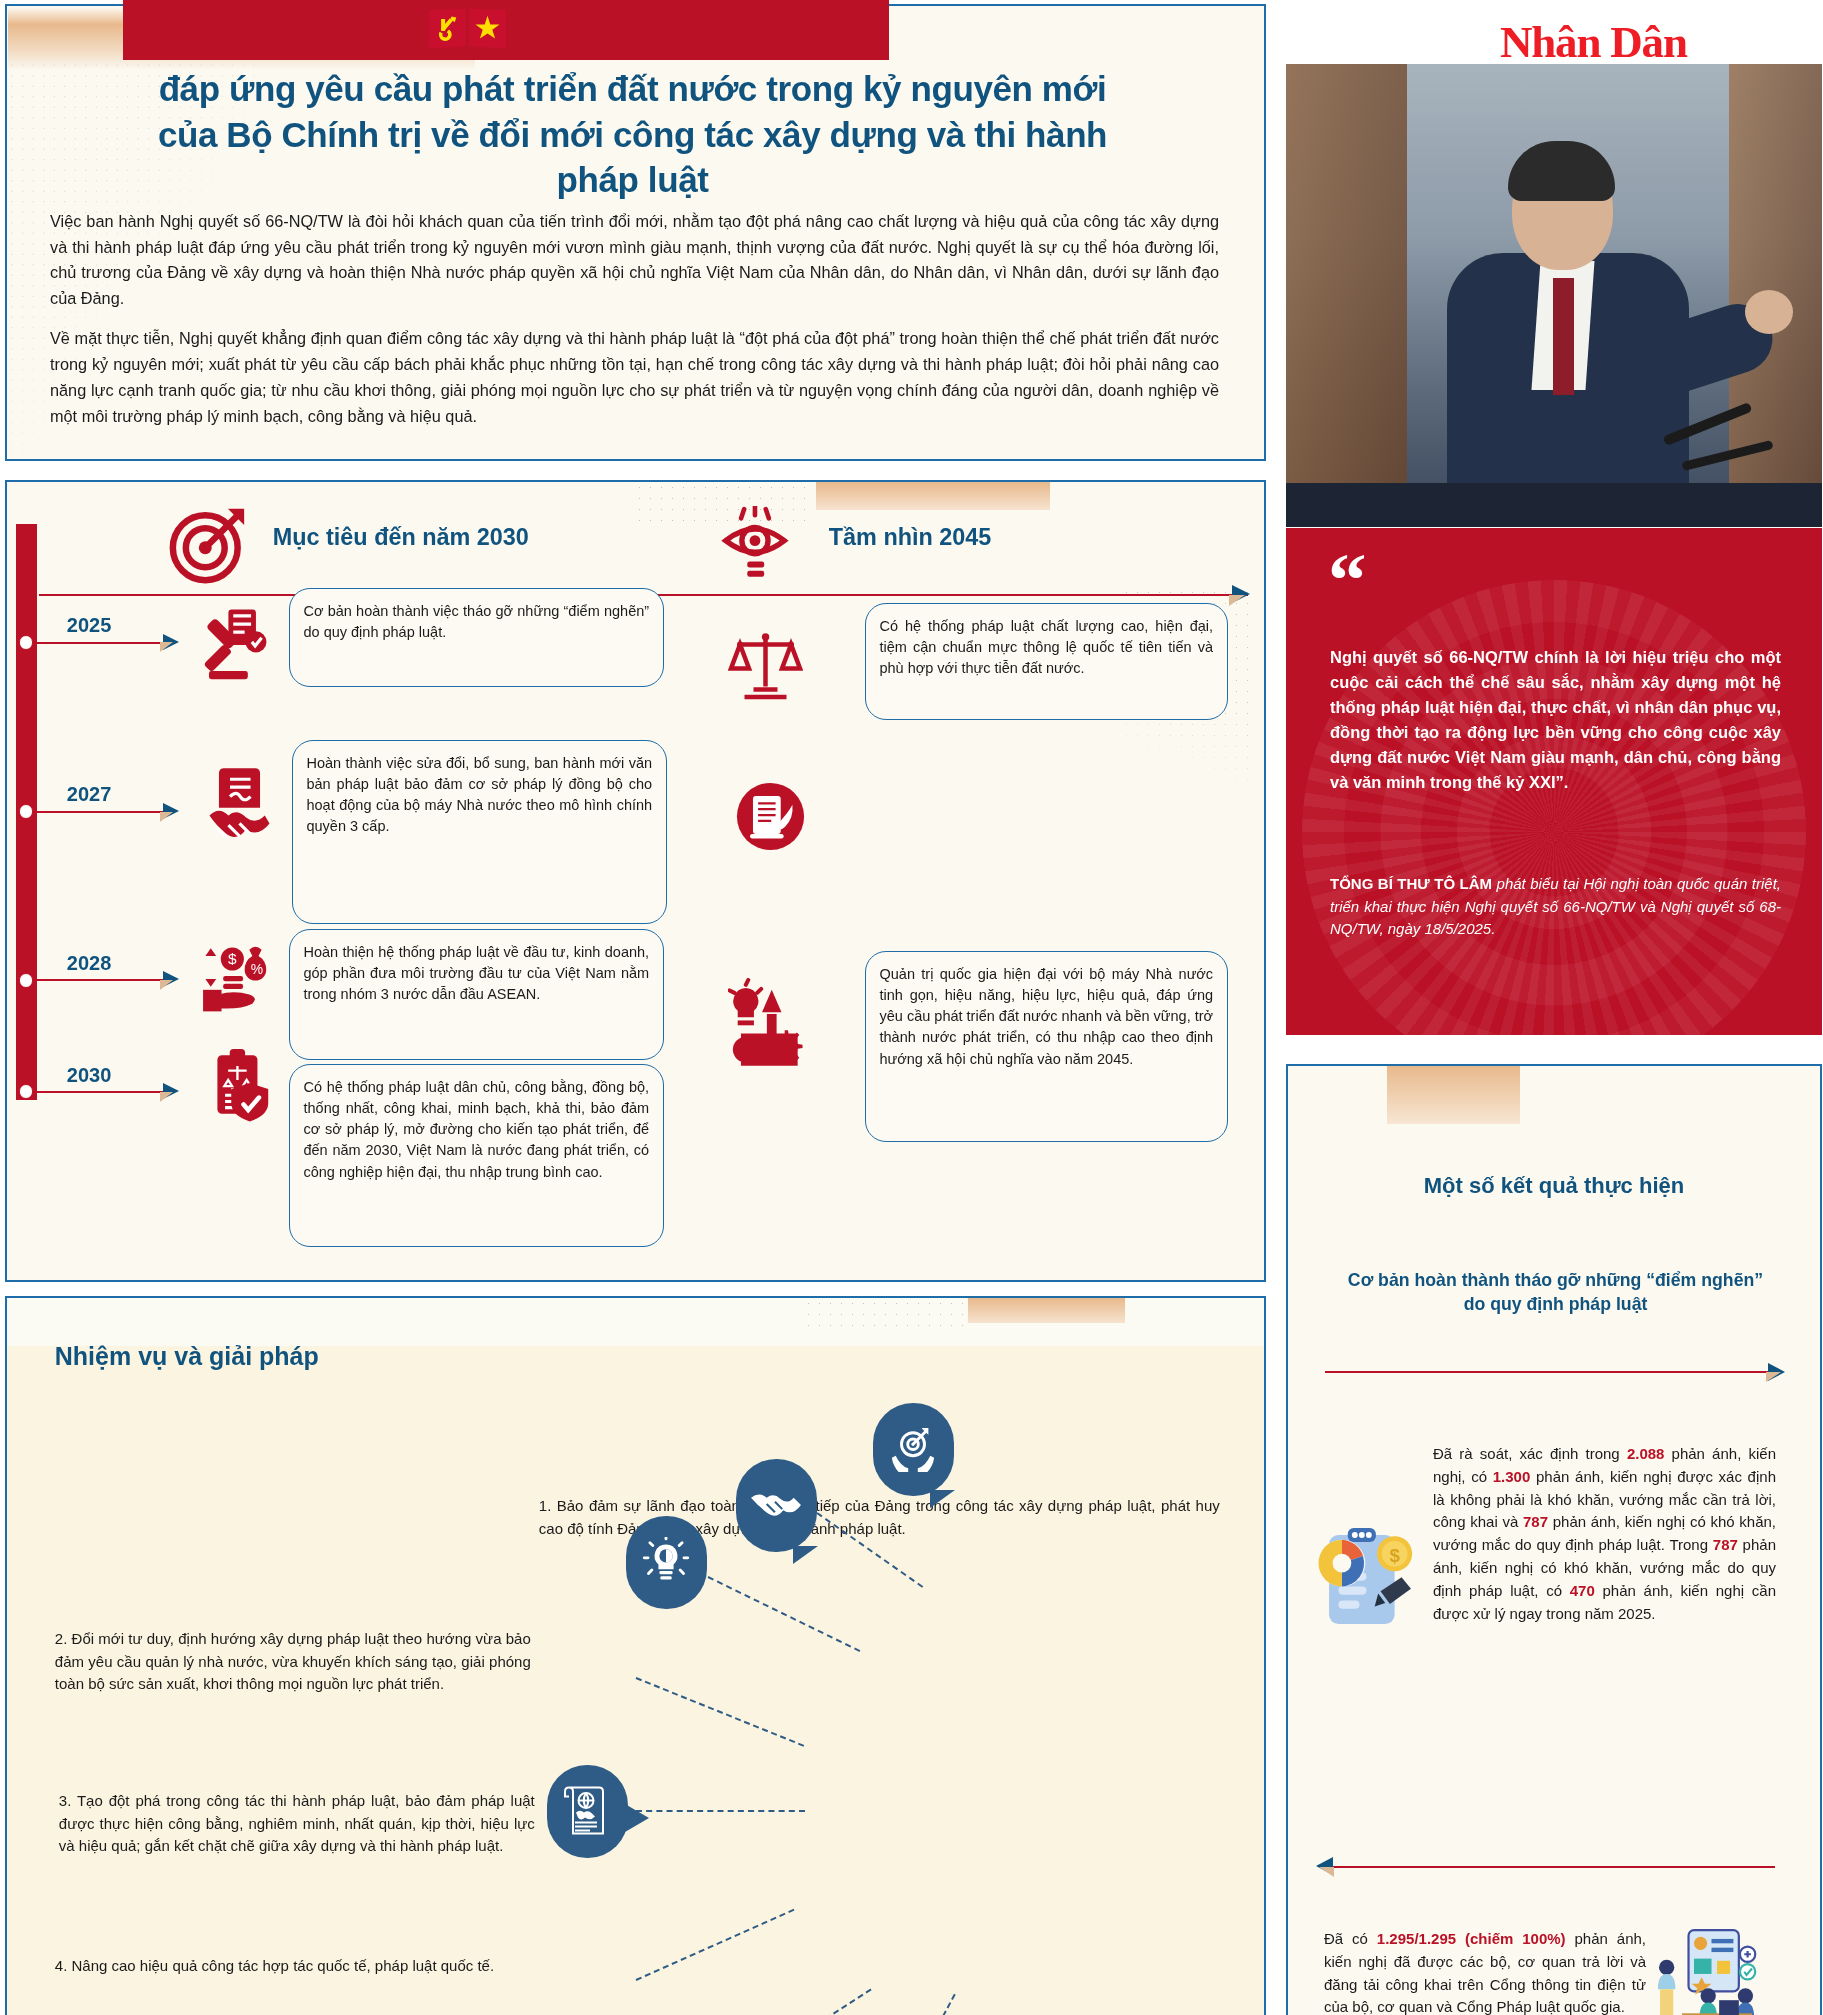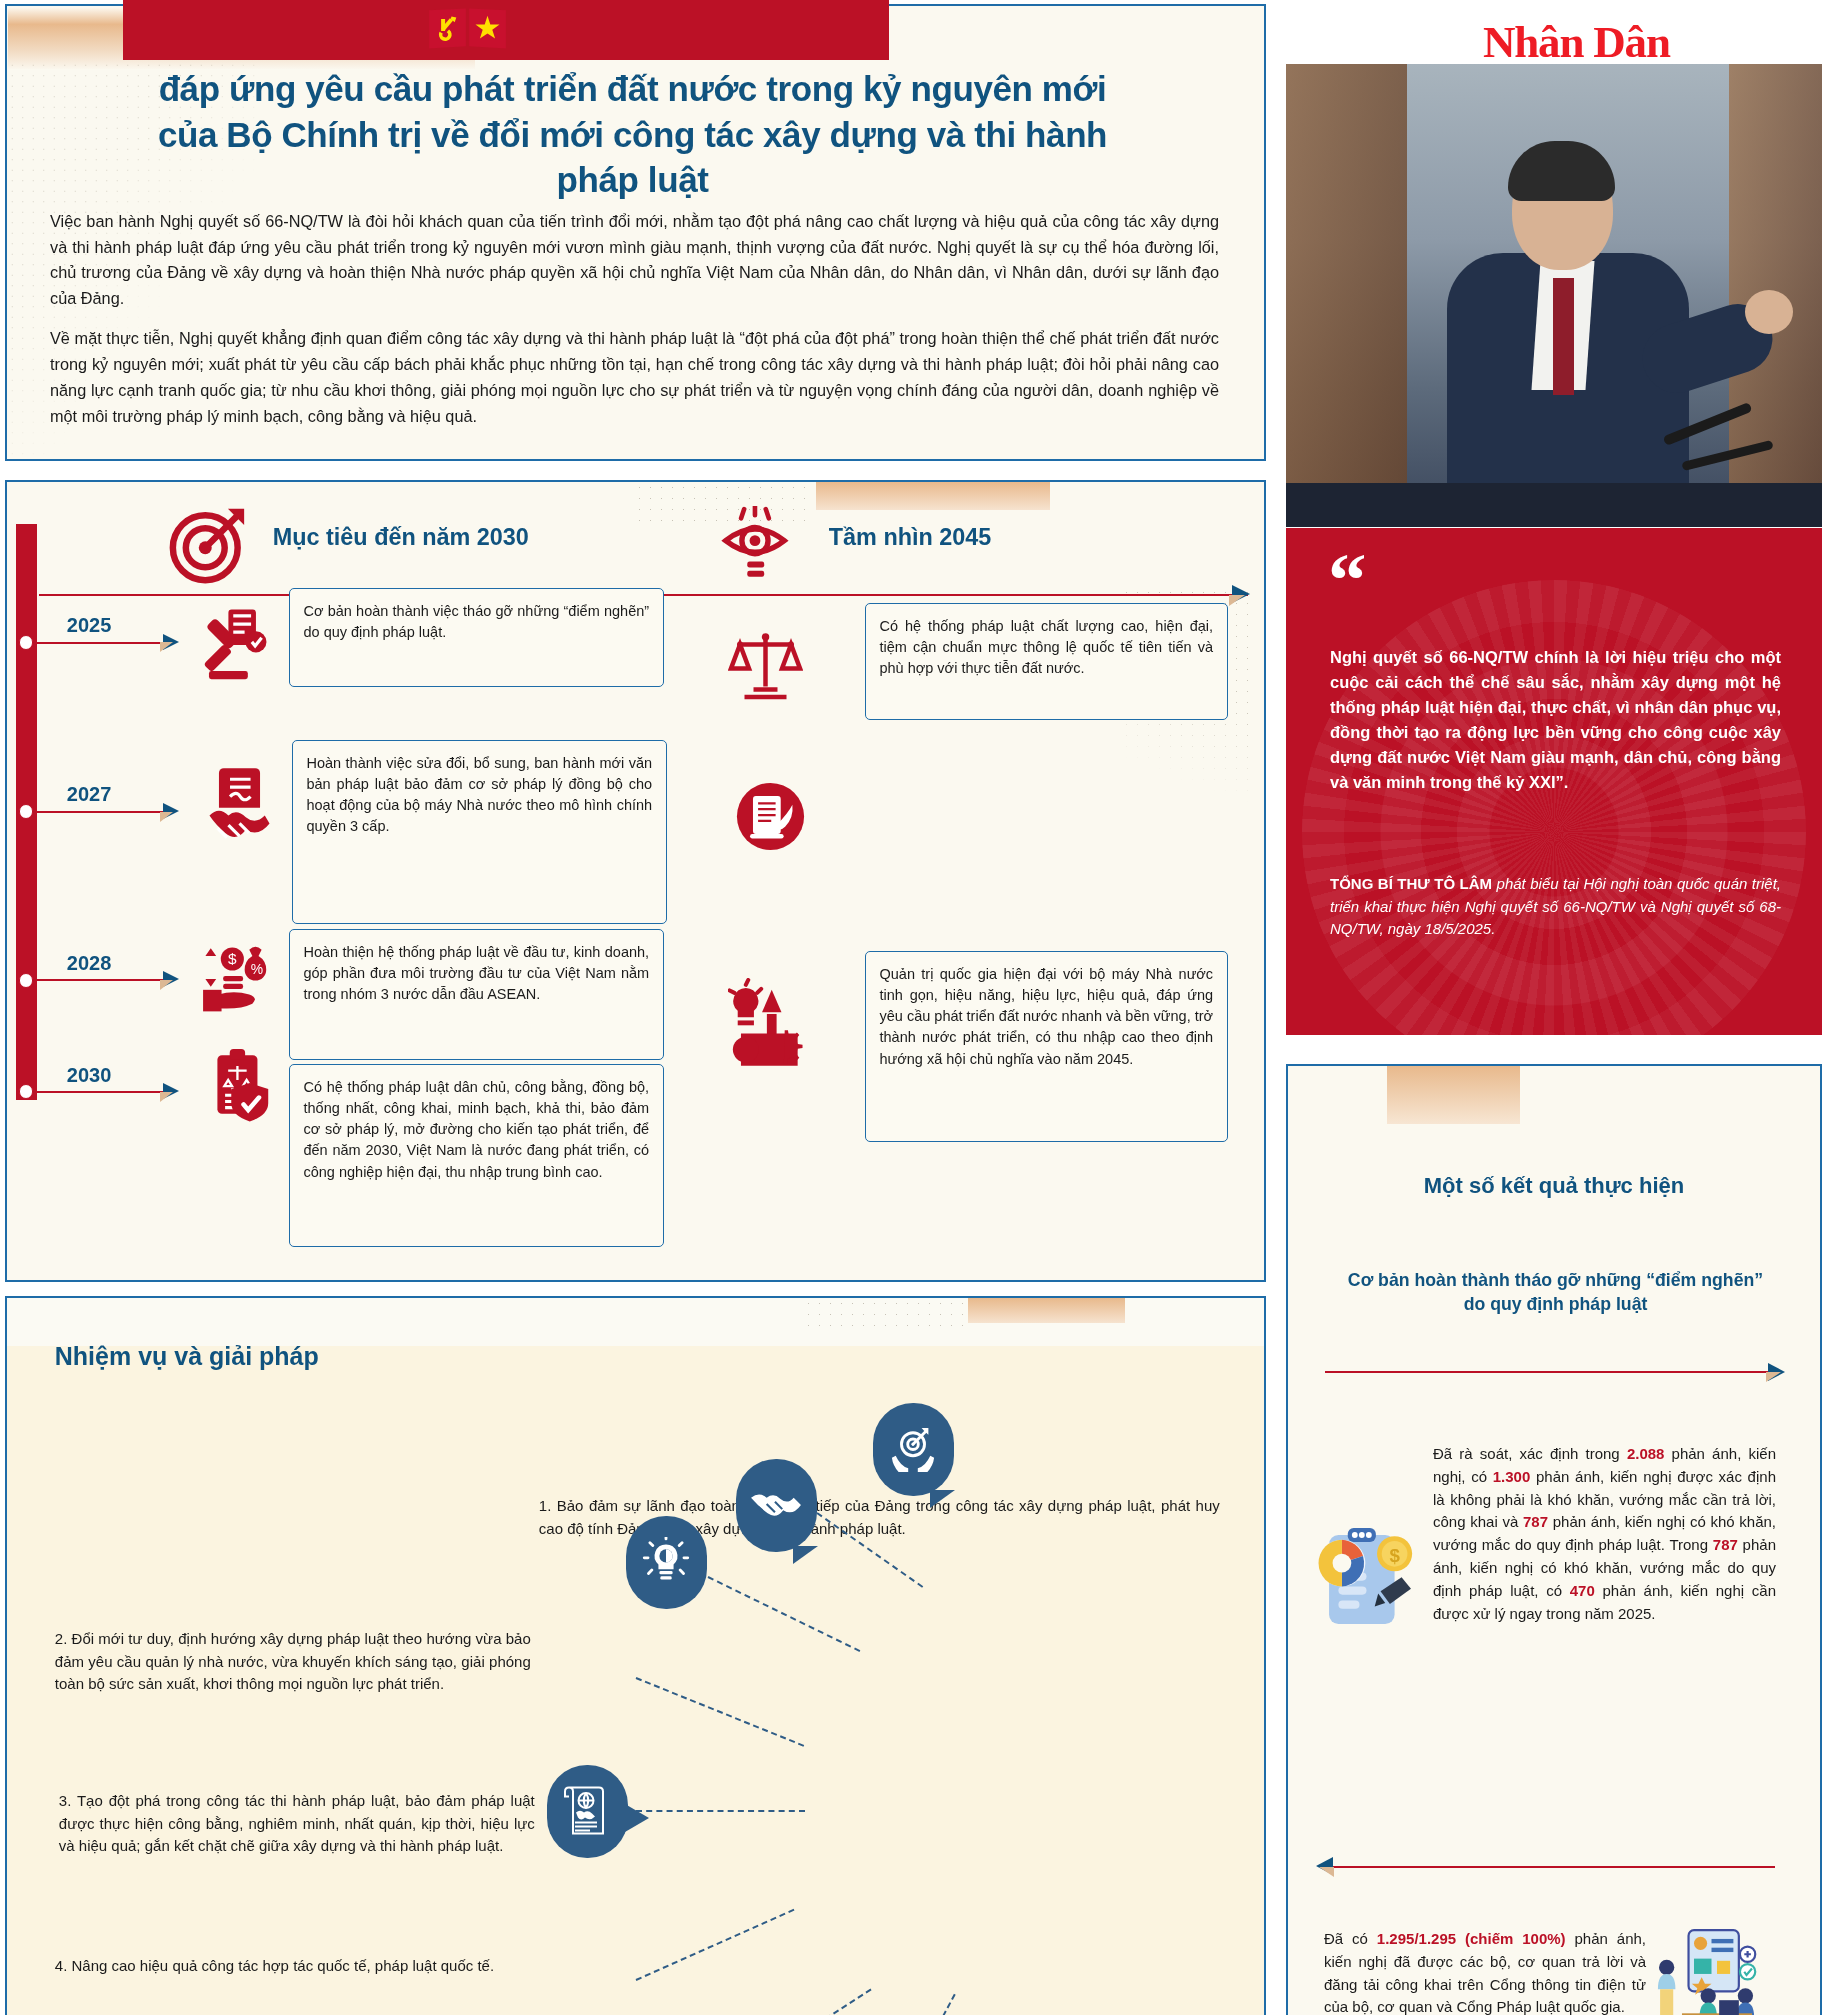--- a/index.html
+++ b/index.html
@@ -94,21 +94,21 @@
   .tl-year{position:absolute;color:#10537f;font-weight:800;font-size:20px;}
   .tl-arm{position:absolute;height:2px;background:#bb1126;}
   .tl-armhead{position:absolute;width:0;height:0;border-left:16px solid #10537f;border-top:8.9px solid transparent;border-bottom:8.9px solid transparent;}
   .tl-armhead2{position:absolute;width:0;height:0;border-left:13.7px solid #dcb894;border-top:0 solid transparent;border-bottom:10.5px solid transparent;}
 
   .hdr-axis{position:absolute;left:32px;top:112px;width:1209px;height:2px;background:#bb1126;}
   .axis-head{position:absolute;left:1225px;top:103px;width:0;height:0;border-left:18.5px solid #10537f;border-top:9.7px solid transparent;border-bottom:9.7px solid transparent;}
   .axis-head2{position:absolute;left:1222px;top:113px;width:0;height:0;border-left:16px solid #dcb894;border-top:0 solid transparent;border-bottom:11.3px solid transparent;}
 
   .col-title{position:absolute;color:#10537f;font-weight:800;font-size:23.4px;}
-  .card{position:absolute;border:1.6px solid #1e6ca8;border-radius:5px;background:#fcfaf2;}
+  .card{position:absolute;border:1.6px solid #1e6ca8;border-radius:21px;background:#fcfaf2;}
   .card p{color:#1b1b1b;font-size:14.5px;line-height:1.46;text-align:justify;padding:12px 13.7px;}
 
   .ico{position:absolute;color:#bb1126;}
   svg{display:block;}
 
   
   .tk-wrap{position:absolute;left:4.8px;top:1296px;width:1261px;height:1280px;
      border:2px solid #1e6ca8; background:#fbf4e0; overflow:hidden;}
   .tk-top{position:absolute;left:0;top:0;width:100%;height:48px;background:#fbfaf3;}
   .tk-tan{position:absolute;right:139px;top:0;width:157px;height:25px;background:linear-gradient(180deg,#e8b98c,#f6e3cf);}
@@ -175,21 +175,21 @@
       <div>của Bộ Chính trị về đổi mới công tác xây dựng và thi hành pháp luật</div>
     </div>
 
     <div class="hdr-body">
       <p>Việc ban hành Nghị quyết số 66-NQ/TW là đòi hỏi khách quan của tiến trình đổi mới, nhằm tạo đột phá nâng cao chất lượng và hiệu quả của công tác xây dựng và thi hành pháp luật đáp ứng yêu cầu phát triển trong kỷ nguyên mới vươn mình giàu mạnh, thịnh vượng của đất nước. Nghị quyết là sự cụ thể hóa đường lối, chủ trương của Đảng về xây dựng và hoàn thiện Nhà nước pháp quyền xã hội chủ nghĩa Việt Nam của Nhân dân, do Nhân dân, vì Nhân dân, dưới sự lãnh đạo của Đảng.</p>
       <p>Về mặt thực tiễn, Nghị quyết khẳng định quan điểm công tác xây dựng và thi hành pháp luật là “đột phá của đột phá” trong hoàn thiện thể chế phát triển đất nước trong kỷ nguyên mới; xuất phát từ yêu cầu cấp bách phải khắc phục những tồn tại, hạn chế trong công tác xây dựng và thi hành pháp luật; đòi hỏi phải nâng cao năng lực cạnh tranh quốc gia; từ nhu cầu khơi thông, giải phóng mọi nguồn lực cho sự phát triển và từ nguyện vọng chính đáng của người dân, doanh nghiệp về một môi trường pháp lý minh bạch, công bằng và hiệu quả.</p>
     </div>
   </div>
 
   <div style="position:absolute;left:1483px;top:20px;width:258px;height:56px;">
-    <div style="color:#ee1c25;font-size:45px;font-weight:800;font-family:'Liberation Serif',serif;letter-spacing:-1.2px;line-height:1;">Nhân Dân</div>
+    <div style="color:#ee1c25;font-size:45px;font-weight:800;font-family:'Liberation Serif',serif;letter-spacing:-1.2px;line-height:1;margin-left:17px;">Nhân Dân</div>
     <div style="width:242px;height:7.3px;background:#ee1c25;margin-top:2.4px;"></div>
   </div>
 
   <div class="photo">
     <div class="ph-wall"></div>
     <div class="ph-curtain"></div>
     <div class="ph-curtain2"></div>
     <div class="ph-body"></div>
     <div class="ph-shirt"></div>
     <div class="ph-tie"></div>

